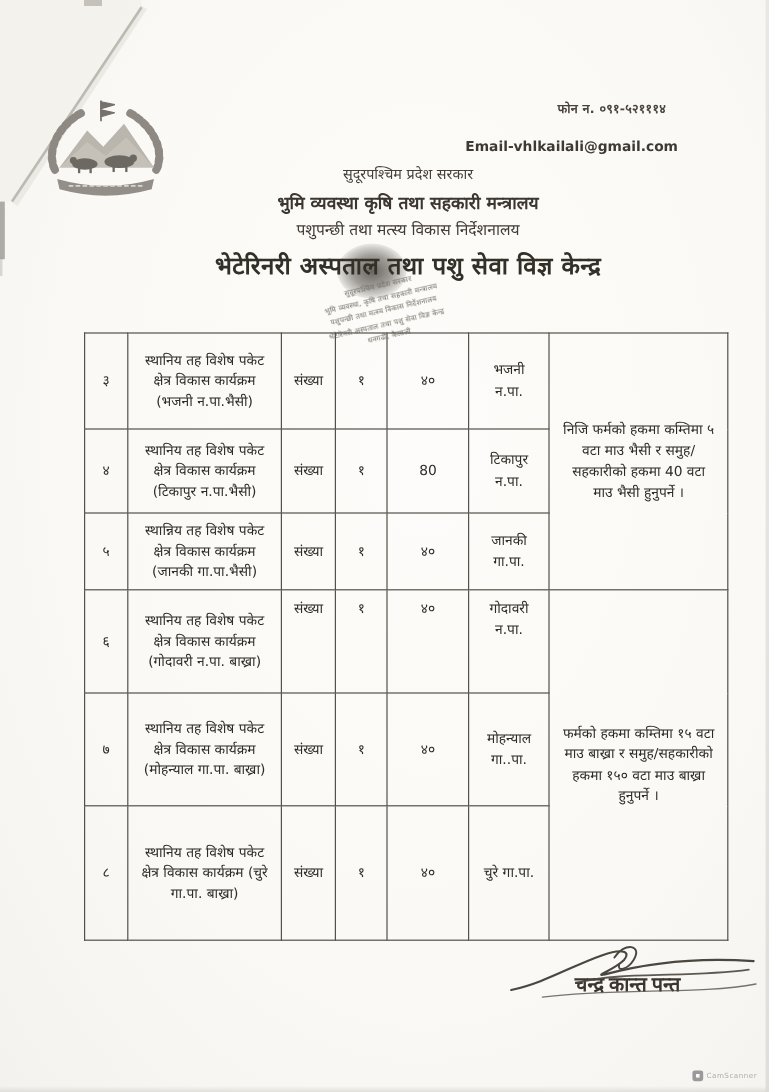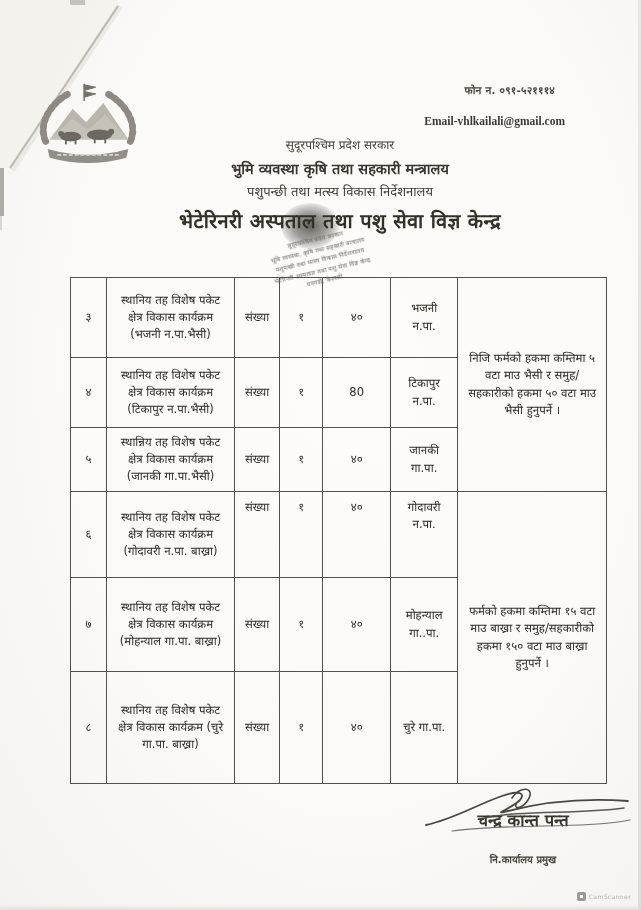--- a/index.html
+++ b/index.html
@@ -11,21 +11,21 @@
     color:#35312b;
   }
   
   .crease-svg{position:absolute;left:0;top:0;}
   .right-edge{position:absolute;right:0;top:0;width:3px;height:100%;background:linear-gradient(#e3e1dc,#d6d4cf);opacity:.7;}
   .bottom-shade{position:absolute;left:0;bottom:0;width:100%;height:5px;background:linear-gradient(transparent,#dcdad5);opacity:.8;}
   
   .emblem{position:absolute;left:30px;top:80px;width:116px;height:96px;}
   
   .phone{position:absolute;top:83px;right:86px;font-size:10.5px;font-weight:700;color:#4a443d;letter-spacing:.2px;}
-  .email{position:absolute;top:115px;right:76px;font-size:11.5px;font-weight:700;color:#3e3933;font-family:Liberation Serif, serif;}
+  .email{position:absolute;top:115px;right:76px;font-size:11.5px;font-weight:700;color:#3e3933;}
   
   .header{position:absolute;left:30px;top:136px;width:620px;text-align:center;z-index:3;}
   .h-gov{font-size:12px;font-weight:500;color:#453f38;margin-bottom:5px;}
   .h-min{font-size:14.5px;font-weight:600;color:#3c3630;margin-bottom:4px;}
   .h-dir{font-size:13px;font-weight:500;color:#413b34;margin-bottom:7px;}
   .h-off{font-size:20px;font-weight:600;color:#333028;letter-spacing:.3px;}
   
   .stamp-blob{position:absolute;left:281px;top:203px;width:58px;height:46px;border-radius:50%;z-index:2;
     background:radial-gradient(ellipse at center, rgba(62,58,52,.78) 0%, rgba(84,80,74,.55) 40%, rgba(118,114,108,.3) 62%, rgba(140,136,130,0) 76%);
     filter:blur(.4px);}
@@ -37,21 +37,21 @@
   table.main td{border:1.2px solid #55504a;text-align:center;vertical-align:middle;
     font-size:11.5px;color:#2f2b26;padding:2px 10px;line-height:1.5;}
   td.prog{font-size:12px;padding:2px 7px;line-height:1.55;}
   td.note{font-size:12.5px;line-height:1.85;padding:4px 9px;color:#34302a;}
   tr.r0{height:80px;} tr.r1{height:70px;} tr.r2{height:64px;}
   tr.r3{height:86px;} tr.r4{height:94px;} tr.r5{height:112px;}
   tr.r3 td.vtop{vertical-align:top;padding-top:7px;}
   
   .sig-scribble{position:absolute;left:422px;top:783px;z-index:4;}
   .sig-name{position:absolute;left:428px;top:808px;width:190px;text-align:center;
-    font-size:16.5px;font-weight:700;color:#3a352e;z-index:3;}
+    font-size:16.5px;font-weight:700;color:#3a352e;z-index:3;font-family:Liberation Serif, serif;}
   .sig-desig{position:absolute;left:428px;top:837px;width:190px;text-align:center;
     font-size:11px;font-weight:600;color:#46413a;}
   .sig-role{position:absolute;left:428px;top:852px;width:190px;text-align:center;
     font-size:10px;font-weight:600;color:#49443d;}
   
   .watermark{position:absolute;right:10px;bottom:9px;display:flex;align-items:center;gap:3px;opacity:.85;}
   .wm-box{display:inline-block;width:9px;height:9px;background:#8a8a8a;border-radius:2px;position:relative;}
   .wm-box::after{content:"";position:absolute;left:3px;top:3px;width:3px;height:3px;background:#fbfaf7;}
   .wm-label{font-size:6px;color:#a2a2a0;letter-spacing:.4px;}
 </style>
@@ -129,21 +129,21 @@
         <col style="width:149px">
     </colgroup>
     <tbody>
         <tr class="r0">
       <td>३</td>
       <td class="prog">स्थानिय तह विशेष पकेट क्षेत्र विकास कार्यक्रम (भजनी न.पा.भैसी)</td>
       <td>संख्या</td>
       <td>१</td>
       <td>४०</td>
       <td>भजनी न.पा.</td>
-      <td class="note" rowspan="3">निजि फर्मको हकमा कम्तिमा ५ वटा माउ भैसी र समुह/सहकारीको हकमा ५० वटा माउ भैसी हुनुपर्ने ।</td>
+      <td class="note" rowspan="3">निजि फर्मको हकमा कम्तिमा ५ वटा माउ भैसी र समुह/सहकारीको हकमा 40 वटा माउ भैसी हुनुपर्ने ।</td>
     </tr>
     <tr class="r1">
       <td>४</td>
       <td class="prog">स्थानिय तह विशेष पकेट क्षेत्र विकास कार्यक्रम (टिकापुर न.पा.भैसी)</td>
       <td>संख्या</td>
       <td>१</td>
       <td>80</td>
       <td>टिकापुर न.पा.</td>
     </tr>
     <tr class="r2">
@@ -184,20 +184,19 @@
 
   <svg class="sig-scribble" width="212" height="58" viewBox="0 0 212 58">
     <g stroke="#4b463f" fill="none" stroke-linecap="round">
       <path d="M4,42 C32,36 54,22 80,13 C97,7 104,10 98,17 C90,25 72,31 82,29 C112,21 152,14 206,18" stroke-width="1.8"></path>
       <path d="M58,36 C100,26 152,32 202,25" stroke-width="1.5" opacity="0.9"></path>
       <path d="M90,15 C98,2 114,4 106,17 C101,25 92,27 94,21" stroke-width="1.6"></path>
       <path d="M30,48 C92,40 162,46 208,37" stroke-width="1.1" opacity="0.75"></path>
     </g>
   </svg>
   <div class="sig-name">चन्द्र कान्त पन्त</div>
-  <div class="sig-role">नि.कार्यालय प्रमुख</div>
 
   <div class="watermark">
     <span class="wm-box"></span>
     <span class="wm-label">CamScanner</span>
   </div>
 
 </div>
 
 </body></html>

